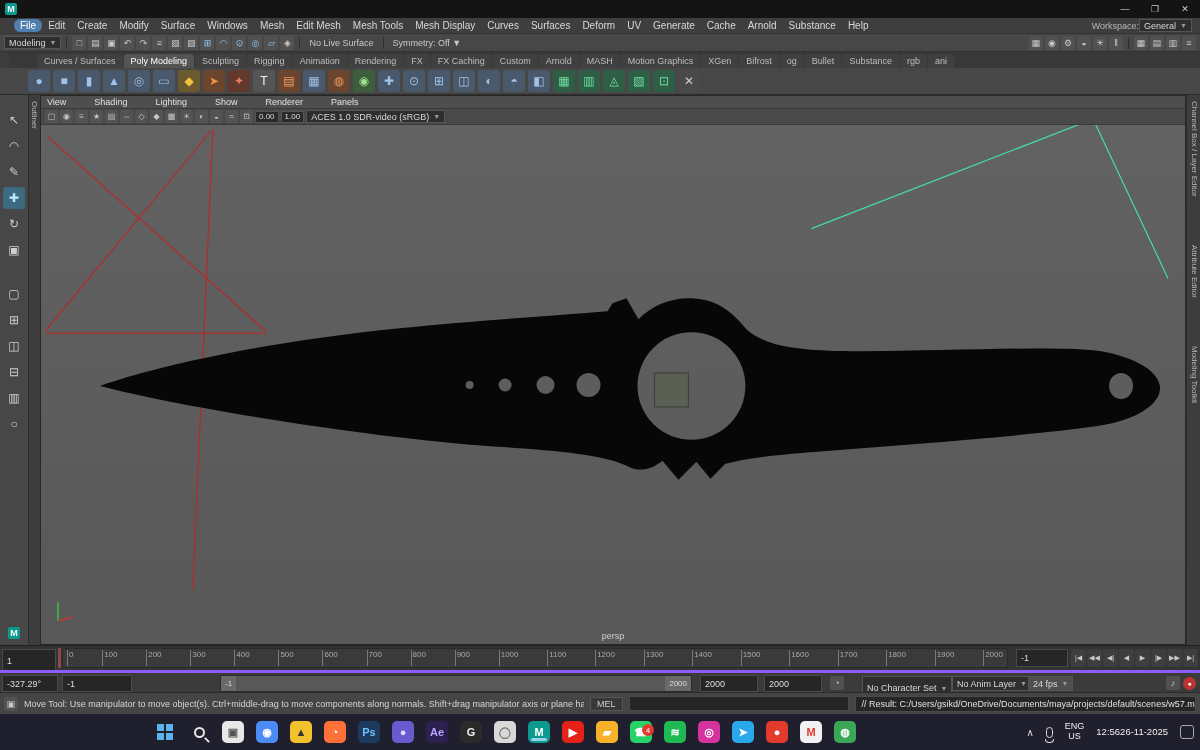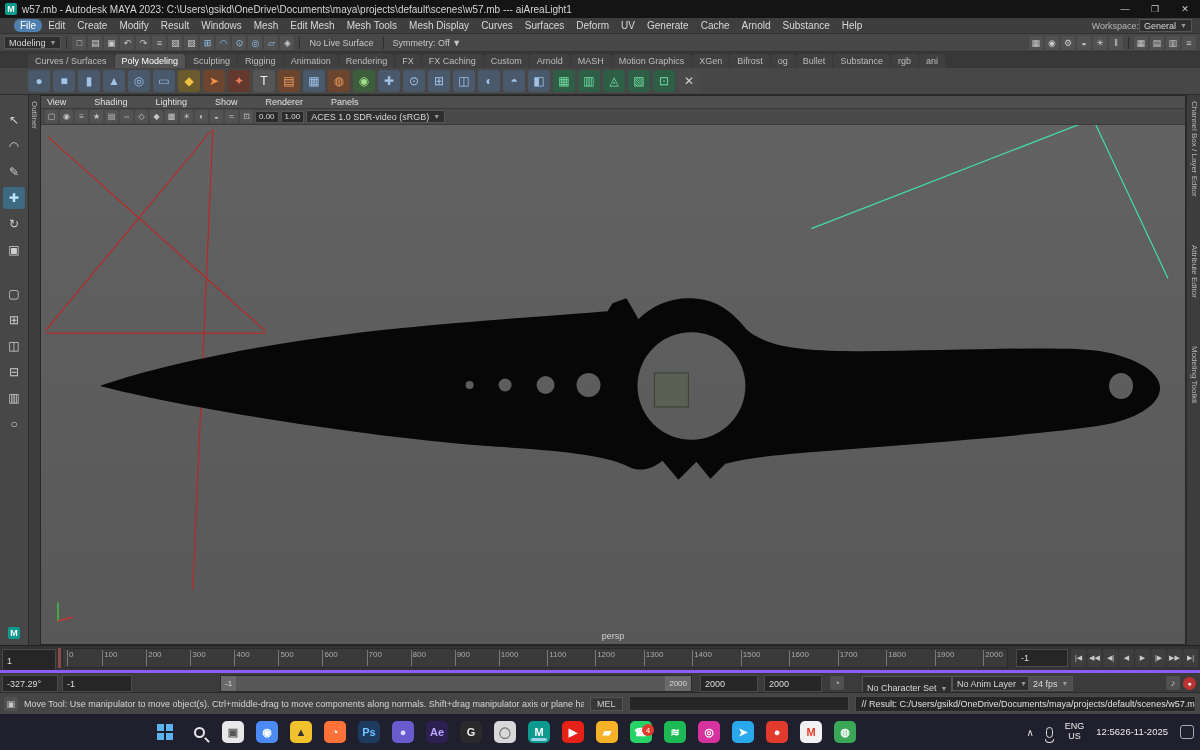--- a/index.html
+++ b/index.html
@@ -24,21 +24,21 @@
 
   
   .statusline { top:34px; height:18px; background:#474747; display:flex; align-items:center; padding:0 4px; gap:2px; border-bottom:1px solid #323232; }
   .sep { width:1px; height:12px; background:#2d2d2d; margin:0 3px; }
   .ico { width:14px; height:14px; display:flex; align-items:center; justify-content:center; font-size:9px; color:#c9c9c9; background:#515151; border-radius:2px; }
   .ico.blue { color:#8fc6f0; }
   .status-text { font-size:9px; color:#c8c8c8; white-space:nowrap; padding:0 4px; }
   .status-right { margin-left:auto; display:flex; gap:2px; align-items:center; }
 
   
-  .shelftabs { top:52px; height:16px; background:#383838; display:flex; align-items:flex-end; padding-left:28px; gap:1px; }
+  .shelftabs { top:52px; height:16px; background:#383838; display:flex; align-items:flex-end; padding-left:28px; gap:1px;margin-left:9px; }
   .shelf-tab { font-size:9px; color:#bdbdbd; padding:2px 7px 2px; background:#404040; border-radius:3px 3px 0 0; white-space:nowrap; }
   .shelf-tab.active { background:#545454; color:#fff; }
   .shelficons { top:68px; height:27px; background:#474747; display:flex; align-items:center; padding-left:28px; gap:3px; border-bottom:1px solid #2c2c2c; }
   .shelf-icon { width:22px; height:22px; border-radius:3px; display:flex; align-items:center; justify-content:center; font-size:12px; }
 
   
   .main { top:95px; height:550px; display:flex; }
   .lefttoolbar { width:28px; background:#474747; display:flex; flex-direction:column; align-items:center; padding-top:14px; gap:4px; }
   .tool { width:22px; height:22px; display:flex; align-items:center; justify-content:center; font-size:12px; color:#cfcfcf; border-radius:3px; }
   .tool.active { background:#3d6a80; color:#bfe8ff; }
@@ -111,34 +111,33 @@
   .lang span { font-size:9px; color:#eee; }
   .clock { display:flex; flex-direction:row; align-items:flex-end; line-height:1.2; }
   .clock span { font-size:9.5px; color:#eee; }
   .notif { width:14px; height:14px; border:1px solid #aaa; border-radius:3px; }
 </style>
 </head>
 <body>
 
 <div class="row titlebar">
   <span class="app-icon-small">M</span>
-  <span class="title-text">w57.mb - Autodesk MAYA 2023: C:\Users\gsikd\OneDrive\Documents\maya\projects\default\scenes\w57.mb   ---   aiAreaLight1</span>
   <span class="winbtns">
     <span class="winbtn">—</span>
     <span class="winbtn">❐</span>
     <span class="winbtn close">✕</span>
   </span>
 </div>
 
 <div class="row menubar">
   <span class="menu-item active">File</span>
     <span class="menu-item">Edit</span>
     <span class="menu-item">Create</span>
     <span class="menu-item">Modify</span>
-    <span class="menu-item">Result</span>
+    <span class="menu-item">Surface</span>
     <span class="menu-item">Windows</span>
     <span class="menu-item">Mesh</span>
     <span class="menu-item">Edit Mesh</span>
     <span class="menu-item">Mesh Tools</span>
     <span class="menu-item">Mesh Display</span>
     <span class="menu-item">Curves</span>
     <span class="menu-item">Surfaces</span>
     <span class="menu-item">Deform</span>
     <span class="menu-item">UV</span>
     <span class="menu-item">Generate</span>

